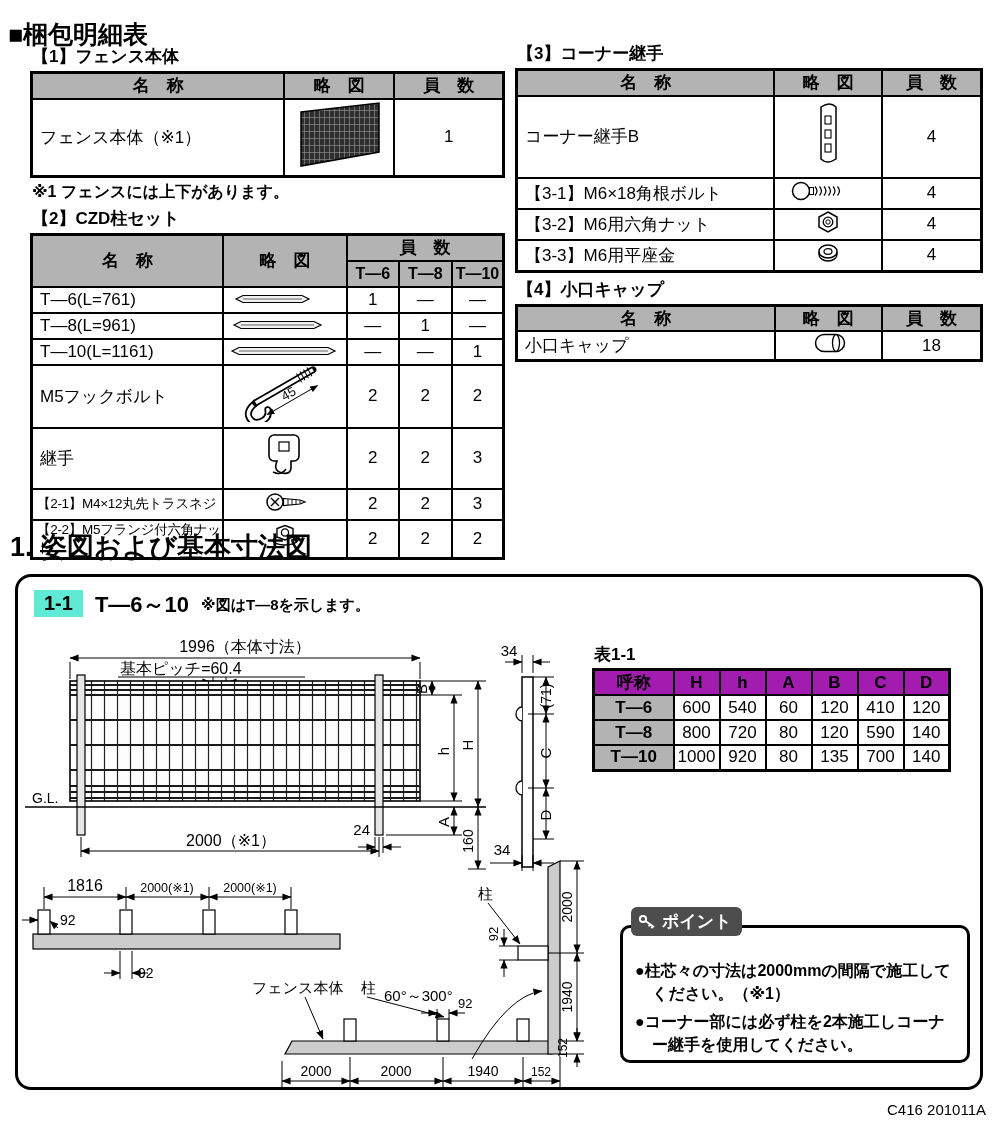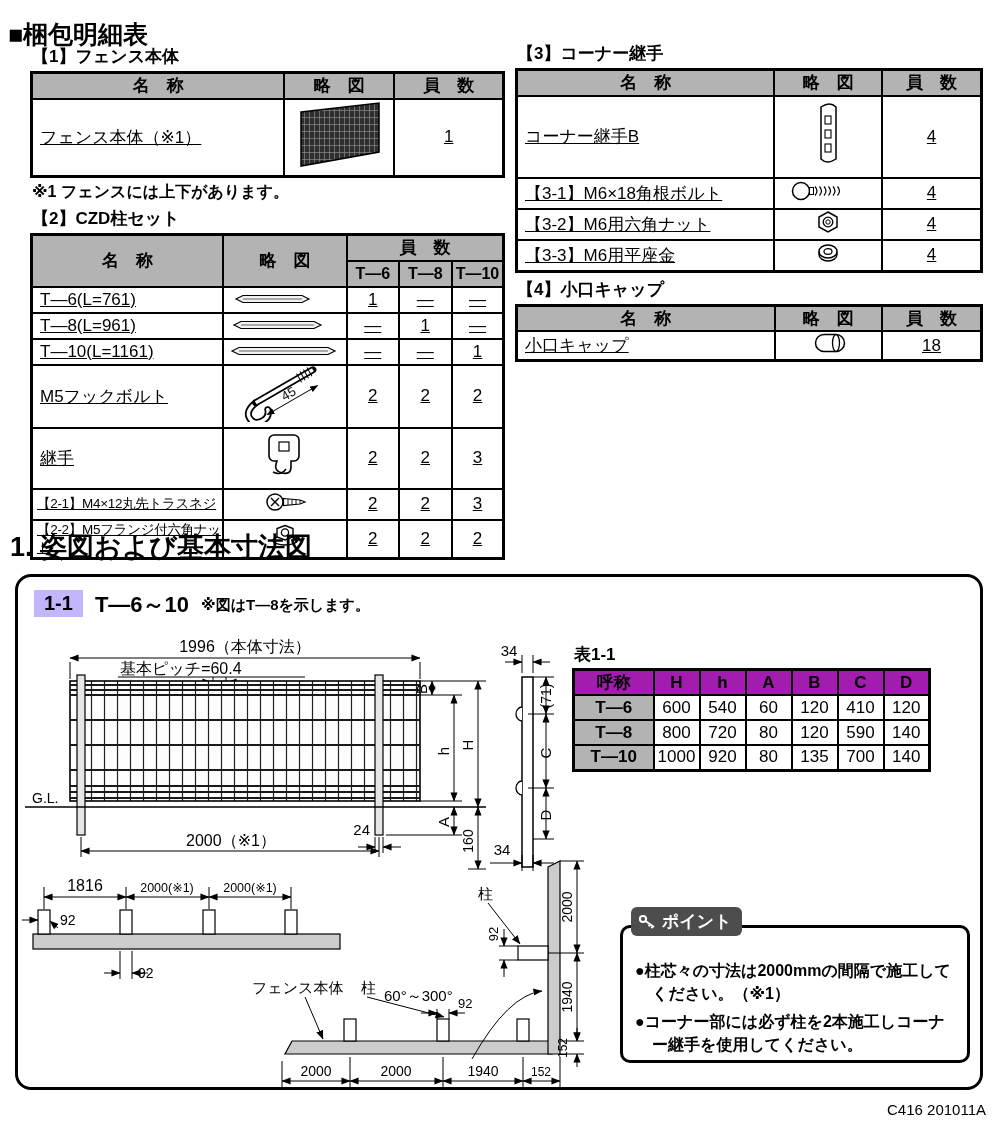--- a/index.html
+++ b/index.html
@@ -8,36 +8,36 @@
   .h1{position:absolute;left:8px;top:18px;font-size:25px;font-weight:bold;}
   .col{position:absolute;}
   .col-left{left:30px;top:45px;width:475px;}
   .col-right{left:515px;top:42px;width:468px;}
   .lab{font-size:17px;font-weight:bold;margin:0 0 3px 2px;white-space:nowrap;}
   .note{font-size:16px;font-weight:bold;margin:4px 0 4px 2px;}
   table.pt{border-collapse:collapse;table-layout:fixed;border:3px solid #000;}
   .pt th,.pt td{border:2px solid #000;overflow:hidden;}
   .pt th{background:#b3b3b3;font-size:17px;font-weight:bold;text-align:center;padding:0;}
   .pt th.sub{font-size:16px;}
-  .pt td{font-size:17px;padding:0 0 0 7px;text-decoration:underline;}
+  .pt td{font-size:17px;padding:0 0 0 7px;}
   .pt td.c{text-align:center;padding:0;}
   .pt td.ic{text-align:center;padding:0;vertical-align:middle;}
   .pt td.sm{font-size:13.5px;letter-spacing:-0.3px;padding-left:4px;}
   .sec{position:absolute;left:10px;top:529px;font-size:27px;font-weight:bold;}
   .figbox{position:absolute;left:15px;top:574px;width:968px;height:516px;border:3px solid #000;border-radius:16px;}
   .fighead{display:flex;align-items:flex-start;gap:12px;padding:13px 0 0 16px;}
-  .badge{background:#c4b5fd;font-size:20px;font-weight:bold;padding:2px 10px;}
+  .badge{background:#5eead4;font-size:20px;font-weight:bold;padding:2px 10px;}
   .figtitle{font-size:22px;font-weight:bold;}
   .fignote{font-size:15px;font-weight:bold;padding-top:6px;}
   .drawing{position:absolute;left:2px;top:52px;width:958px;height:460px;}
   .drawing svg.main{position:absolute;left:0;top:0;}
   .main .ln{stroke:#000;stroke-width:1;fill:none;}
   .main .lt{stroke:#000;stroke-width:1.4;fill:none;}
   .main text{fill:#000;}
-  .dimsbox{position:absolute;left:552px;top:14px;width:290px;}
+  .dimsbox{position:absolute;left:572px;top:14px;width:290px;}
   .dimstitle{font-size:17px;font-weight:bold;margin:0 0 2px 2px;}
   table.dt{border-collapse:collapse;table-layout:fixed;width:356px;border:3px solid #000;}
   .dt th,.dt td{border:2px solid #000;text-align:center;font-size:17px;height:25px;padding:0;overflow:hidden;}
   .dt th{background:#a21caf;}
   .dt td.nm{background:#b3b3b3;font-weight:bold;}
   .pointbox{position:absolute;left:600px;top:296px;width:350px;height:138px;border:3px solid #000;border-radius:10px;}
   .pbadge{position:absolute;left:8px;top:-21px;background:#4d4d4d;color:#fff;border-radius:6px;padding:3px 10px 3px 7px;font-size:17px;font-weight:bold;display:flex;align-items:center;gap:5px;}
   .pbullets{padding:26px 8px 4px 12px;}
   .pb{font-size:16px;line-height:1.42;font-weight:bold;padding-left:17px;text-indent:-17px;margin-top:6px;}
   .doccode{position:absolute;right:14px;top:1101px;font-size:15px;}

